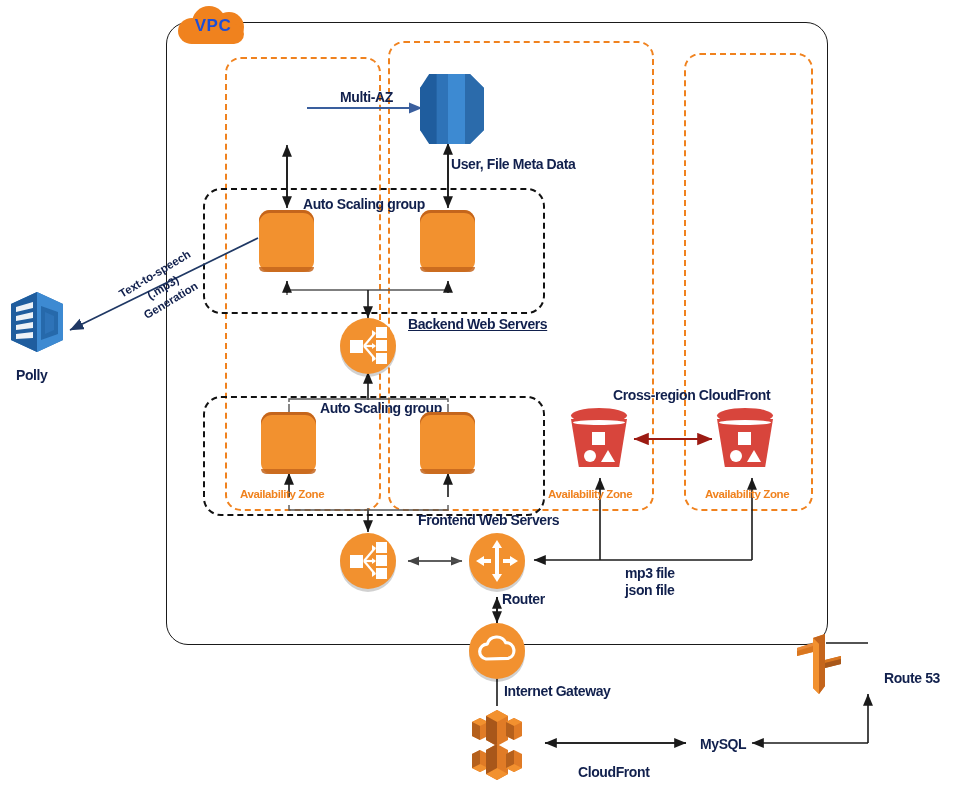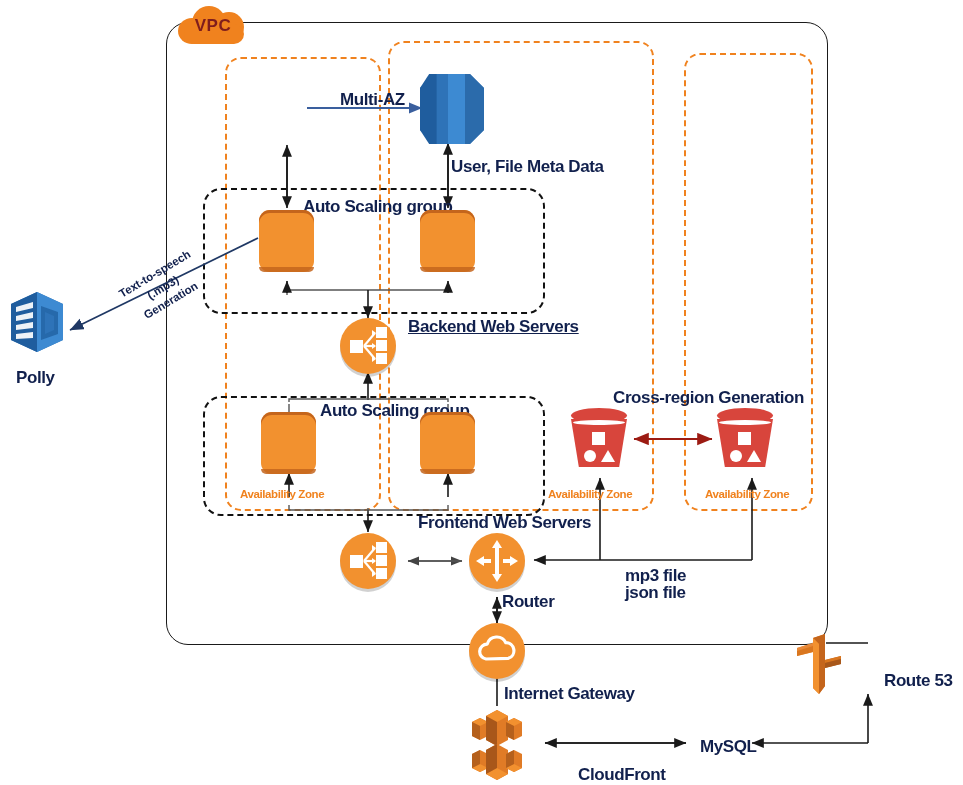--- a/index.html
+++ b/index.html
@@ -3,35 +3,35 @@
 <meta charset="utf-8">
 <title>AWS Architecture Diagram</title>
 <style>
   html,body{margin:0;padding:0;background:#ffffff;}
   body{width:963px;height:785px;font-family:"Liberation Sans",sans-serif;overflow:hidden;}
   #canvas{position:relative;width:963px;height:785px;background:#fff;}
 
   .abs{position:absolute;}
 
   
-  .lbl{position:absolute;font-family:"Liberation Sans",sans-serif;font-size:17px;color:#11204d;
+  .lbl{position:absolute;font-family:"Liberation Sans",sans-serif;font-size:14px;color:#11204d;
        font-weight:bold;letter-spacing:-0.4px;white-space:nowrap;line-height:1.25;}
   .lbl.az{color:#f0821e;font-weight:bold;font-size:11.5px;}
 
   
   #vpc-box{left:166px;top:22px;width:660px;height:621px;border:1.6px solid #1a1a1a;
            border-radius:22px;background:transparent;}
   #vpc-cloud{left:178px;top:4px;width:70px;height:42px;}
   #vpc-cloud .cl{position:absolute;background:#f0821e;border-radius:50%;}
   #vpc-cloud .c1{left:0px;  top:14px; width:28px;height:26px;}
   #vpc-cloud .c2{left:14px; top:2px;  width:34px;height:34px;}
   #vpc-cloud .c3{left:36px; top:8px;  width:30px;height:30px;}
   #vpc-cloud .c4{left:6px;  top:20px; width:60px;height:20px;border-radius:12px;}
   #vpc-cloud .cap{position:absolute;left:0;top:12px;width:70px;text-align:center;
-       color:#7f1d1d;font-size:17px;font-weight:bold;font-family:"Liberation Sans",sans-serif;
+       color:#1d4ed8;font-size:17px;font-weight:bold;font-family:"Liberation Sans",sans-serif;
        letter-spacing:0.5px;z-index:3;}
 
   
   .az-box{position:absolute;border:2.5px dashed #f0821e;border-radius:16px;background:transparent;}
   #az1{left:225px;top:57px;width:152px;height:450px;}
   #az2{left:388px;top:41px;width:262px;height:466px;}
   #az3{left:684px;top:53px;width:125px;height:454px;}
 
   
   .asg-box{position:absolute;border:2px dashed #111;border-radius:18px;background:transparent;}
@@ -273,21 +273,21 @@
   </div>
   <div class="lbl" style="left:502px;top:591px;">Router</div>
 
   <div class="igw" style="left:469px;top:623px;">
     <svg width="56" height="56" viewBox="0 0 56 56">
       <path d="M17,36 a7.5,7.5 0 0 1 1.2,-14.9 a10,10 0 0 1 18.6,-1.4 a8,8 0 0 1 2.6,15.6 z" fill="none" stroke="#fff" stroke-width="3.2" stroke-linejoin="round"></path>
     </svg>
   </div>
   <div class="lbl" style="left:456px;top:683px;margin-left:48px;">Internet Gateway</div>
 
-  <div class="lbl" style="left:613px;top:387px;">Cross-region Generation</div>
+  <div class="lbl" style="left:613px;top:387px;">Cross-region CloudFront</div>
   <div class="s3" style="left:570px;top:408px;">
     <div class="top"></div>
       <div class="pail"></div>
       <div class="rim"></div>
     <div class="sq"></div>
       <div class="ci"></div>
       <div class="tr"></div>
   </div>
   <div class="s3" style="left:716px;top:408px;">
     <div class="top"></div>

